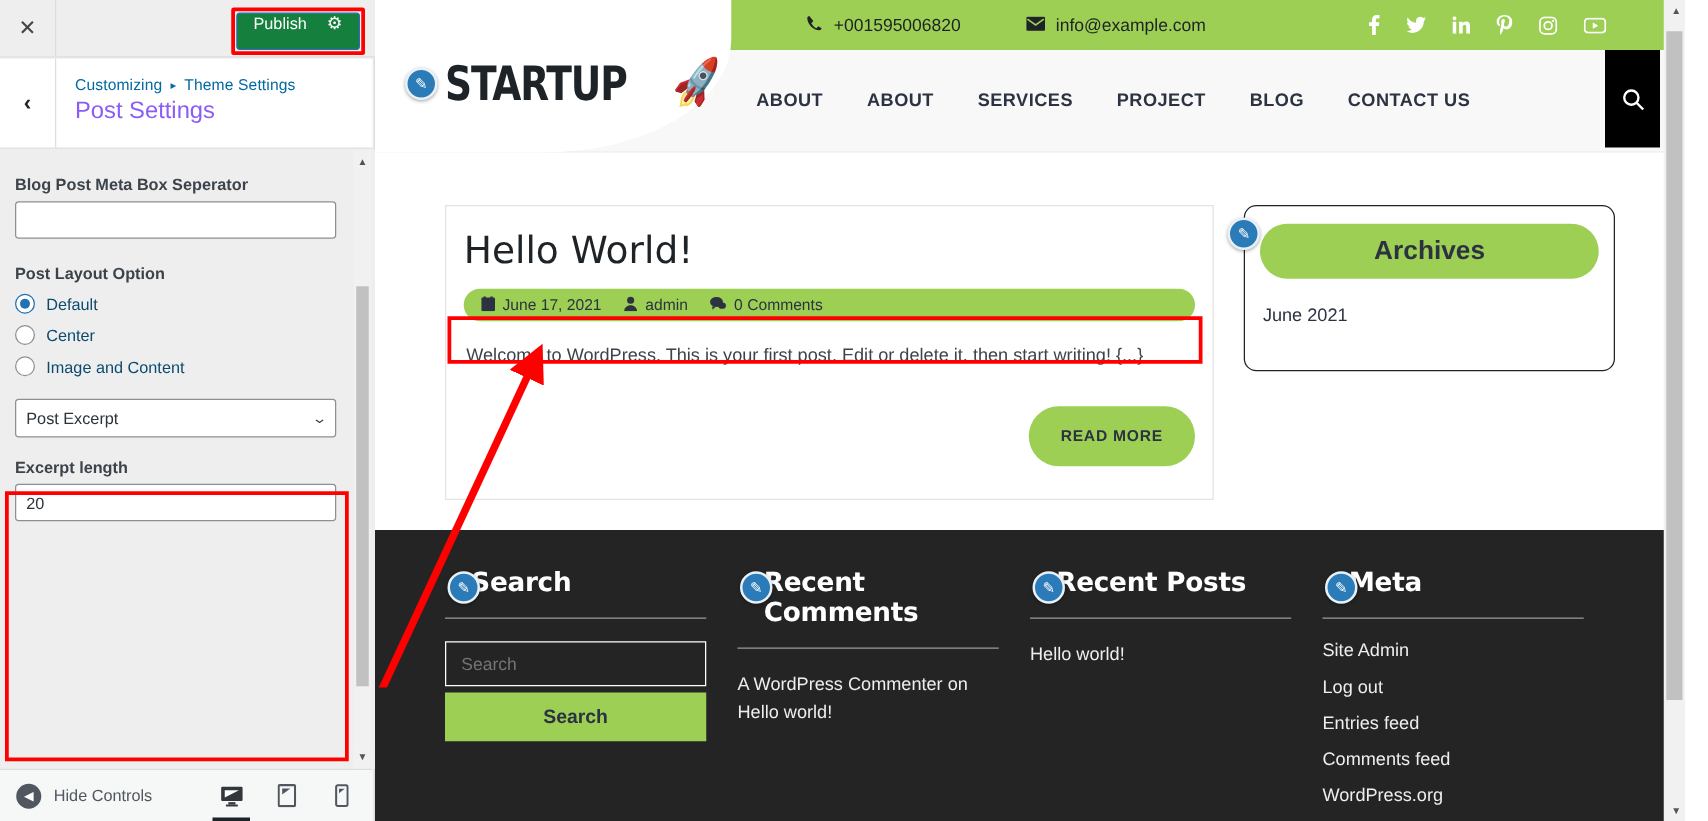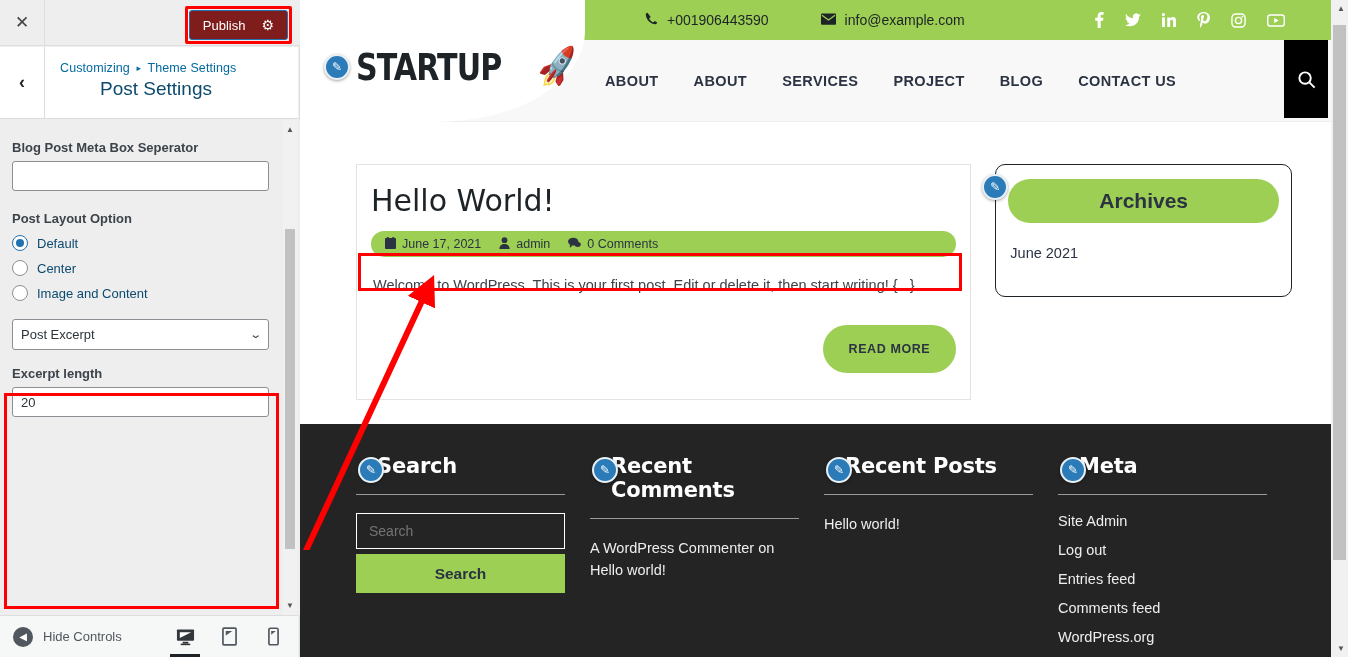--- a/index.html
+++ b/index.html
@@ -28,42 +28,42 @@
     align-items: center; justify-content: center;
     background: #eee; border-right: 1px solid #ddd;
     color: #444; font-size: 17px; cursor: pointer;
   }
   .publish-wrap {
     position: absolute; right: 8px; top: 6px;
     border: 3px solid #ff0000; border-radius: 2px;
     padding: 1px;
   }
   .publish-btn {
-    background: #7f1d1d; color: #fff;
+    background: #15803d; color: #fff;
     height: 30px; padding: 0 13px;
-    display: flex; align-items: center; gap: 16px;
+    display: flex; gap: 16px;
     font-size: 13px; cursor: pointer;
     border: 1px solid #2271b1; border-radius: 3px;
   }
   .gear { font-size: 14px; line-height: 1; }
 
   .cz-panel-head {
     position: absolute; left: 0; top: 47px; width: 298px; height: 72px;
     background: #fff; border-bottom: 1px solid #ddd;
     display: flex; align-items: stretch;
   }
   .cz-back {
     width: 45px; display: flex; align-items: center; justify-content: center;
     border-right: 1px solid #ddd; font-size: 18px; color: #222;
     cursor: pointer; font-weight: bold;
   }
   .cz-titles { padding: 14px 0 0 15px; }
   .cz-breadcrumb { font-size: 12.5px; color: #0369a1; letter-spacing: .1px; }
   .cz-breadcrumb .sep { font-size: 9px; vertical-align: 1px; margin: 0 3px; }
-  .cz-panel-title { font-size: 19px; color: #0c4a6e; font-weight: 400; margin-top: 3px; margin-left: 40px; }
+  .cz-panel-title { font-size: 19px; color: #8b5cf6; font-weight: 400; margin-top: 3px; }
 
   .cz-body {
     position: absolute; left: 0; top: 120px; width: 356px; height: 495px;
     background: #eee; overflow: hidden; padding: 0 12px;
   }
   .ctrl { margin-top: 20px; }
   .ctrl-label { font-size: 13px; font-weight: 600; color: #3c434a; margin-bottom: 6px; }
   .ctrl-desc { font-size: 12.5px; font-style: italic; color: #3c434a; line-height: 1.45; margin-bottom: 9px; }
   .ctrl-input {
     width: 257px; height: 30px; background: #fff;
@@ -369,21 +369,21 @@
 
     <div class="topbar">
       <div class="topbar-white-curve"></div>
       <div class="contact-group">
         <div class="contact-item">
           <span>
             <svg width="13" height="13" viewBox="0 0 16 16" fill="#1d2327">
                 <path d="M3 1c-1 0-2 1-2 2 0 6 6 12 12 12 1 0 2-1 2-2l-3-2-2 2c-2-1-4-3-5-5l2-2L3 1z"></path>
               </svg>
           </span>
-          <span>+001906443590</span>
+          <span>+001595006820</span>
         </div>
         <div class="contact-item">
           <span>
             <svg width="15" height="12" viewBox="0 0 16 12" fill="#1d2327">
                 <rect width="16" height="12" rx="1"></rect>
                 <path d="M1 2 L8 7 L15 2" stroke="#9ccf53" stroke-width="1.4" fill="none"></path>
               </svg>
           </span>
           <span>info@example.com</span>
         </div>

